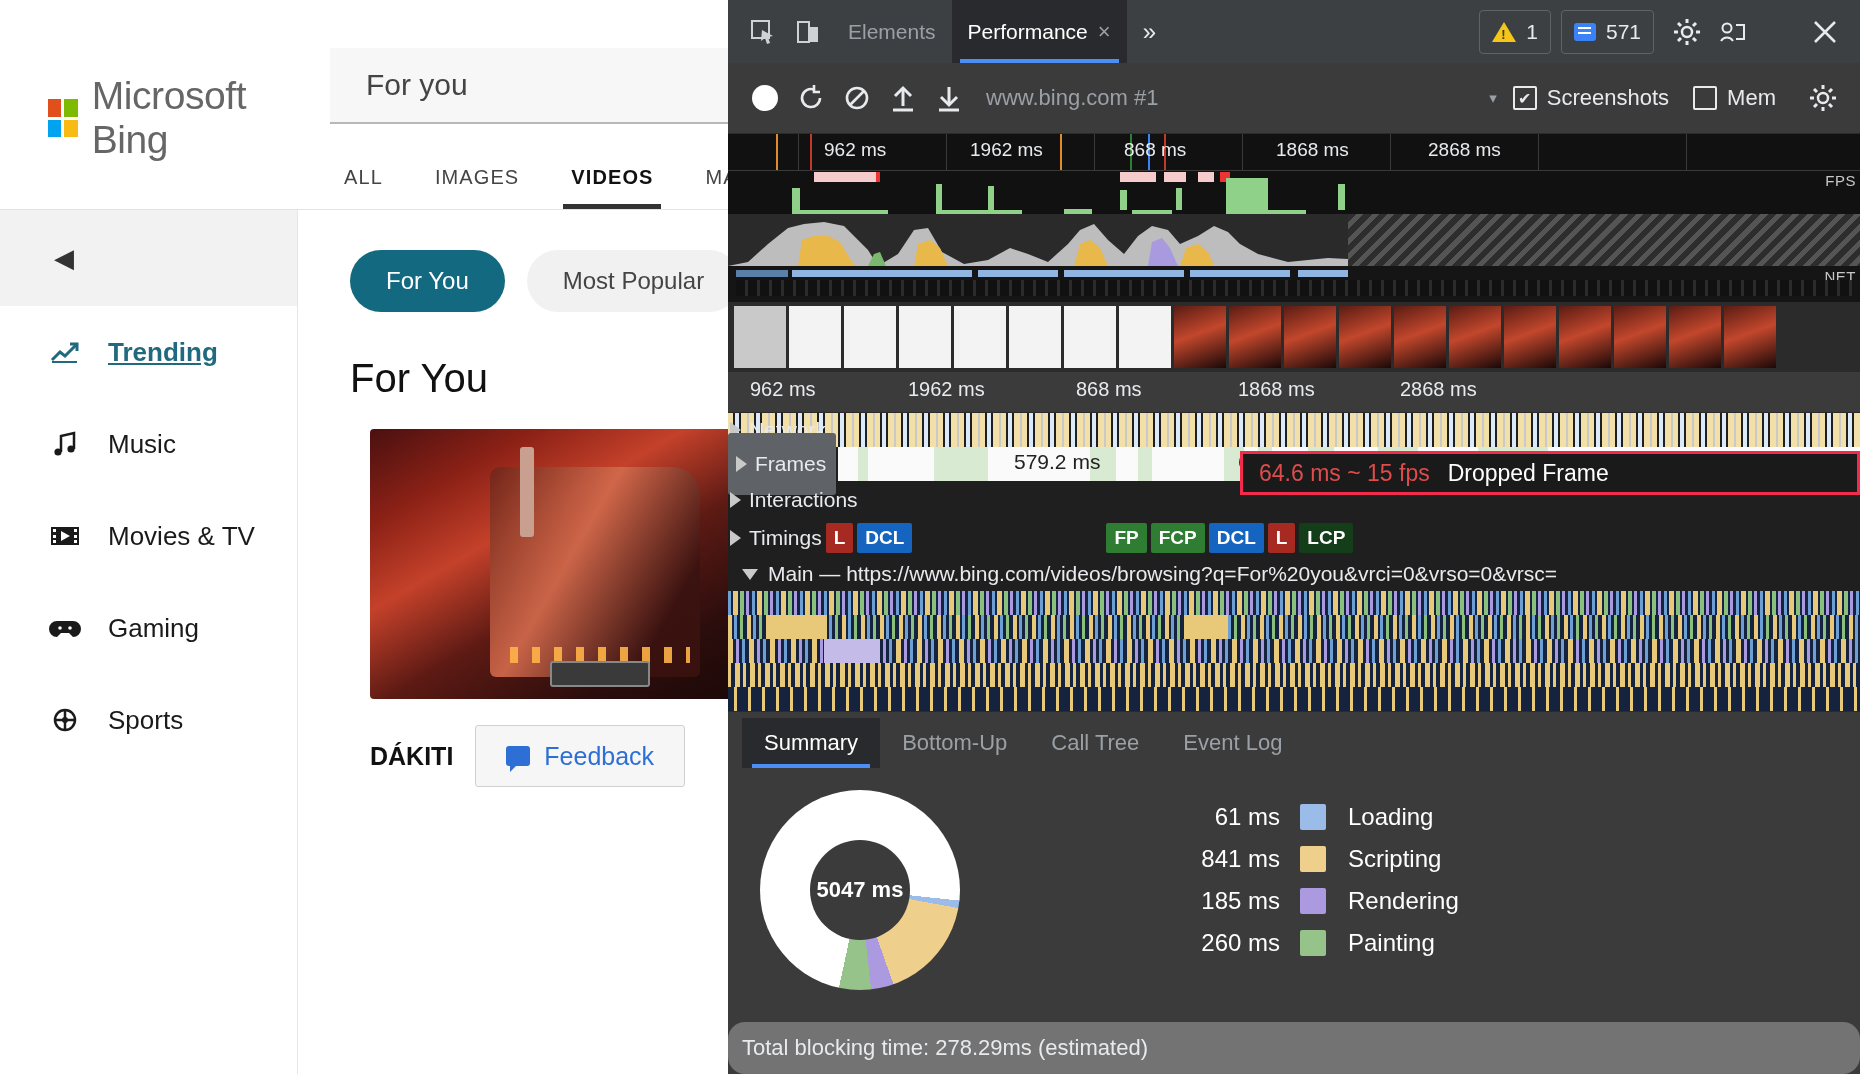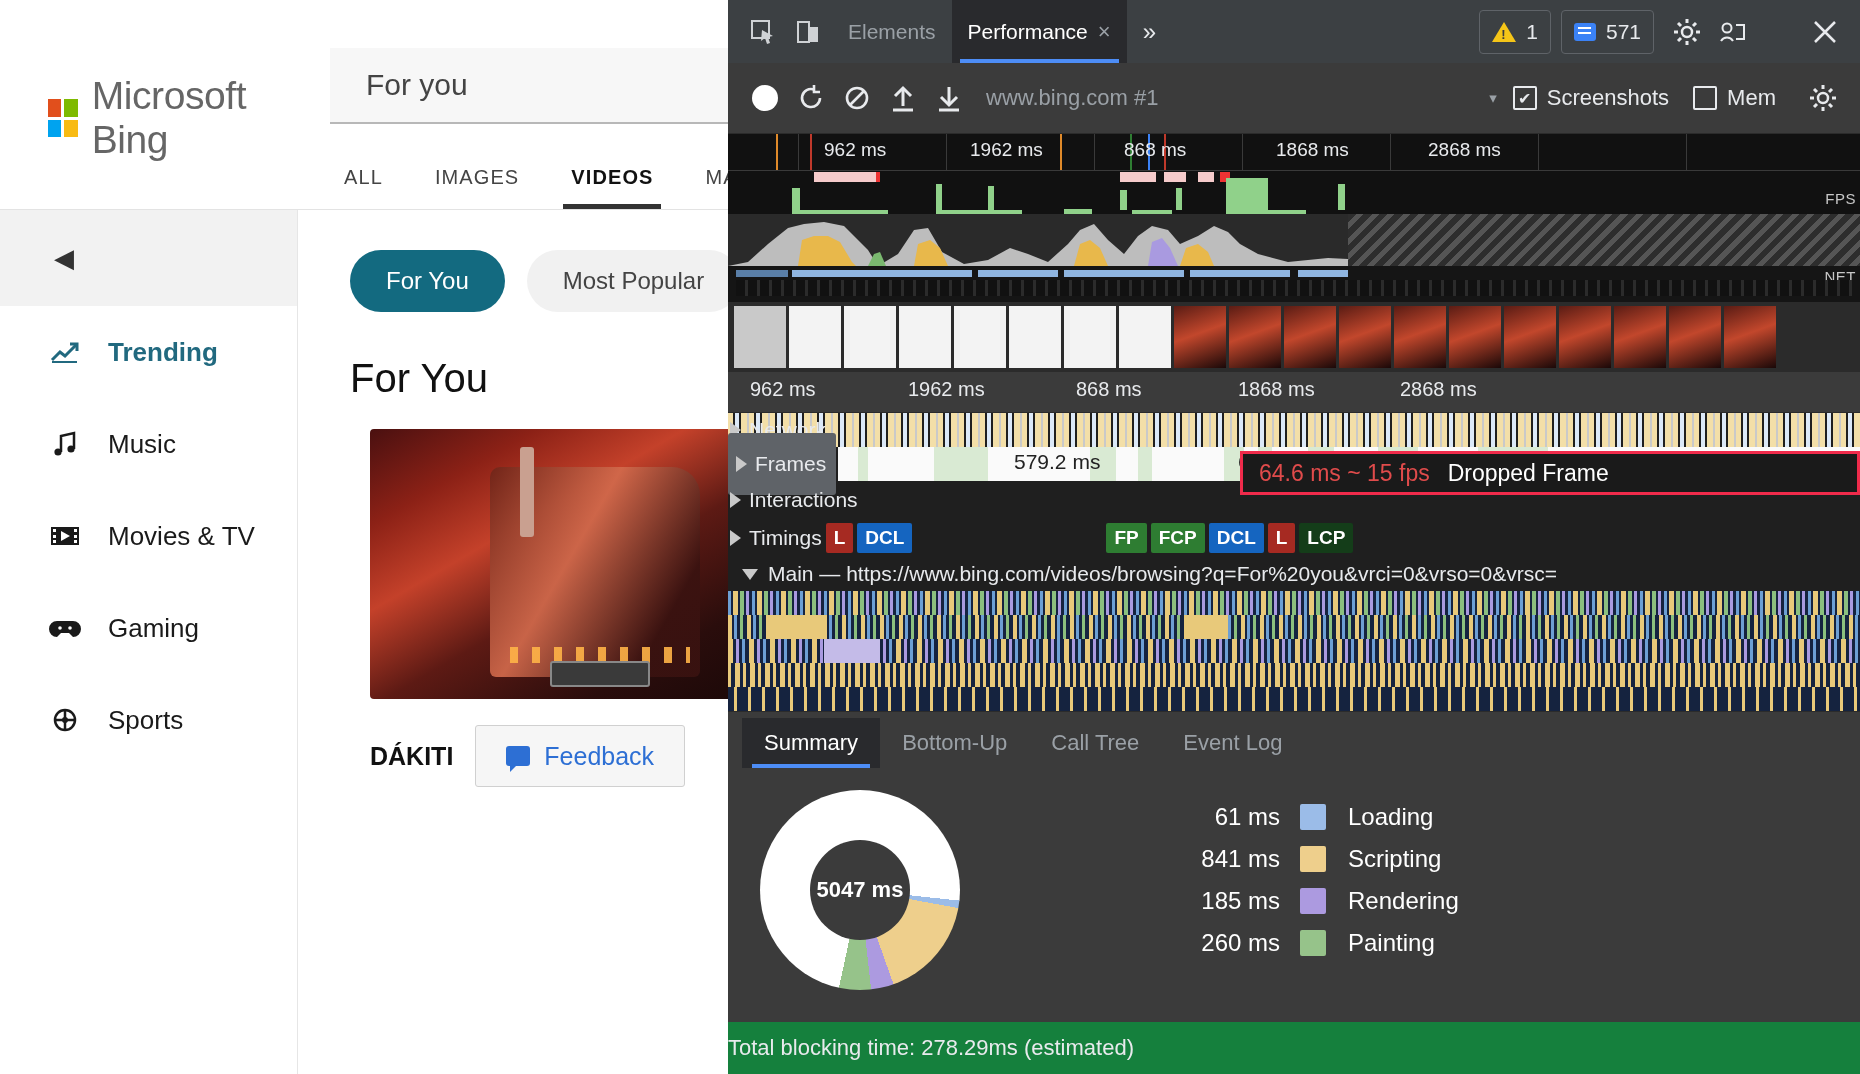--- a/index.html
+++ b/index.html
@@ -24,21 +24,21 @@
   .bing-tabs{display:flex;gap:0;padding-left:318px;margin-top:6px;}
   .bing-tab{font-size:20px;letter-spacing:1.1px;color:#444;padding:22px 26px 20px;position:relative;}
   .bing-tab.active{color:#111;font-weight:bold;}
   .bing-tab.active::after{content:"";position:absolute;left:18px;right:18px;bottom:0;height:5px;background:#333;}
   .bing-divider{height:1px;background:#e3e3e3;margin-top:0;}
   .bing-body{display:flex;height:870px;}
   .bing-side{width:298px;border-right:1px solid #e6e6e6;box-sizing:border-box;background:#fff;}
   .collapse-strip{height:96px;background:#f2f2f2;display:flex;align-items:center;padding-left:54px;}
   .collapse-arrow{font-size:26px;color:#333;}
   .side-item{display:flex;align-items:center;gap:26px;padding:29px 0 29px 48px;font-size:26px;color:#1a1a1a;}
-  .side-item.active{color:#21697f;font-weight:bold;}
+  .side-item.active{color:#21697f;font-weight:bold;text-decoration:underline;}
   .side-icon{width:34px;height:34px;display:flex;align-items:center;justify-content:center;}
   .bing-main{flex:1;padding:40px 0 0 52px;box-sizing:border-box;}
   .chiprow{display:flex;gap:22px;}
   .chip{height:62px;padding:0 36px;border-radius:31px;display:flex;align-items:center;font-size:24px;background:#f1f1f1;color:#444;box-sizing:border-box;}
   .chip.sel{background:#136a80;color:#fff;}
   .foryou-title{font-size:40px;color:#111;margin:44px 0 28px;}
   .vid-card{width:460px;padding-left:20px;}
   .vid-thumb{width:460px;height:270px;border-radius:4px;position:relative;overflow:hidden;
     background:linear-gradient(150deg,#4a1010 0%,#8c2116 18%,#c4412a 34%,#5d1a14 52%,#2a0d0c 74%,#140606 100%);}
   .truck{position:absolute;left:120px;top:38px;width:210px;height:210px;
@@ -132,21 +132,21 @@
   .sumbody{display:flex;align-items:flex-start;gap:20px;}
   .donutwrap{width:220px;height:200px;position:relative;flex:none;margin-left:14px;}
   .donut{width:200px;height:200px;border-radius:50%;position:relative;}
   .donut-hole{position:absolute;left:50px;top:50px;width:100px;height:100px;border-radius:50%;background:#3b3b3b;display:flex;align-items:center;justify-content:center;}
   .donut-hole span{font-size:22px;font-weight:bold;color:#fff;}
   .legend{flex:1;padding-top:6px;}
   .lrow{display:flex;align-items:center;height:42px;}
   .lval{width:300px;text-align:right;font-size:24px;color:#fff;padding-right:20px;box-sizing:border-box;}
   .lsw{width:26px;height:26px;border-radius:2px;flex:none;}
   .llab{font-size:24px;color:#fff;padding-left:22px;}
-  .statusbar{height:52px;background:#15803d;display:flex;align-items:center;font-size:22px;color:#e8eaed;flex:none;}
+  .statusbar{height:52px;background:#737373;display:flex;align-items:center;padding-left:14px;font-size:22px;color:#e8eaed;flex:none;border-radius:17px;}
   .dots{font-size:28px;color:#e8eaed;letter-spacing:2px;}
 </style>
 </head>
 <body>
 
 <div id="bing-page">
   <div class="bing-header">
     <div class="bing-logo-wrap">
       <div class="ms-squares">
           <i></i>
@@ -386,21 +386,21 @@
       <div class="ov-mark" style="left:402px;background:#2e7d32"></div>
       <div class="ov-mark" style="left:420px;background:#3b82f6"></div>
       <div class="ov-mark" style="left:436px;background:#c0392b"></div>
       <div class="ov-tick" style="left:96px">962 ms</div>
       <div class="ov-tick" style="left:242px">1962 ms</div>
       <div class="ov-tick" style="left:396px">868 ms</div>
       <div class="ov-tick" style="left:548px">1868 ms</div>
       <div class="ov-tick" style="left:700px">2868 ms</div>
     </div>
     <div class="ov-fps">
-      <span class="side-lab" style="top:20px">FPS</span>
+      <span class="side-lab" style="top:2px">FPS</span>
       <div style="position:absolute;left:86px;top:2px;width:62px;height:10px;background:#f6cbcb;border-right:4px solid #e33;"></div>
       <div style="position:absolute;left:392px;top:2px;width:36px;height:10px;background:#f6cbcb;"></div>
       <div style="position:absolute;left:436px;top:2px;width:22px;height:10px;background:#f6cbcb;"></div>
       <div style="position:absolute;left:470px;top:2px;width:16px;height:10px;background:#f6cbcb;"></div>
       <div style="position:absolute;left:492px;top:2px;width:10px;height:10px;background:#e33;"></div>
       <div style="position:absolute;left:64px;top:18px;width:8px;height:22px;background:#90d18a;"></div>
       <div style="position:absolute;left:64px;bottom:0;width:96px;height:4px;background:#90d18a;"></div>
       <div style="position:absolute;left:208px;top:14px;width:6px;height:26px;background:#90d18a;"></div>
       <div style="position:absolute;left:208px;bottom:0;width:86px;height:4px;background:#90d18a;"></div>
       <div style="position:absolute;left:260px;top:16px;width:6px;height:24px;background:#90d18a;"></div>

